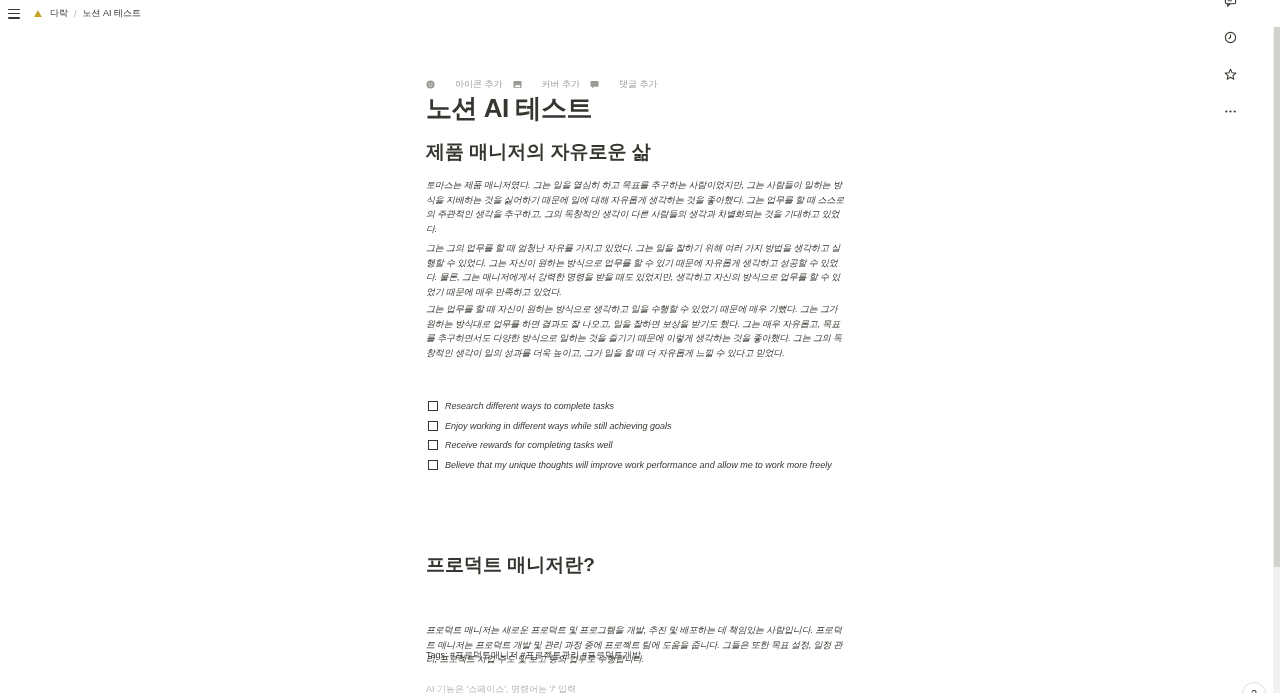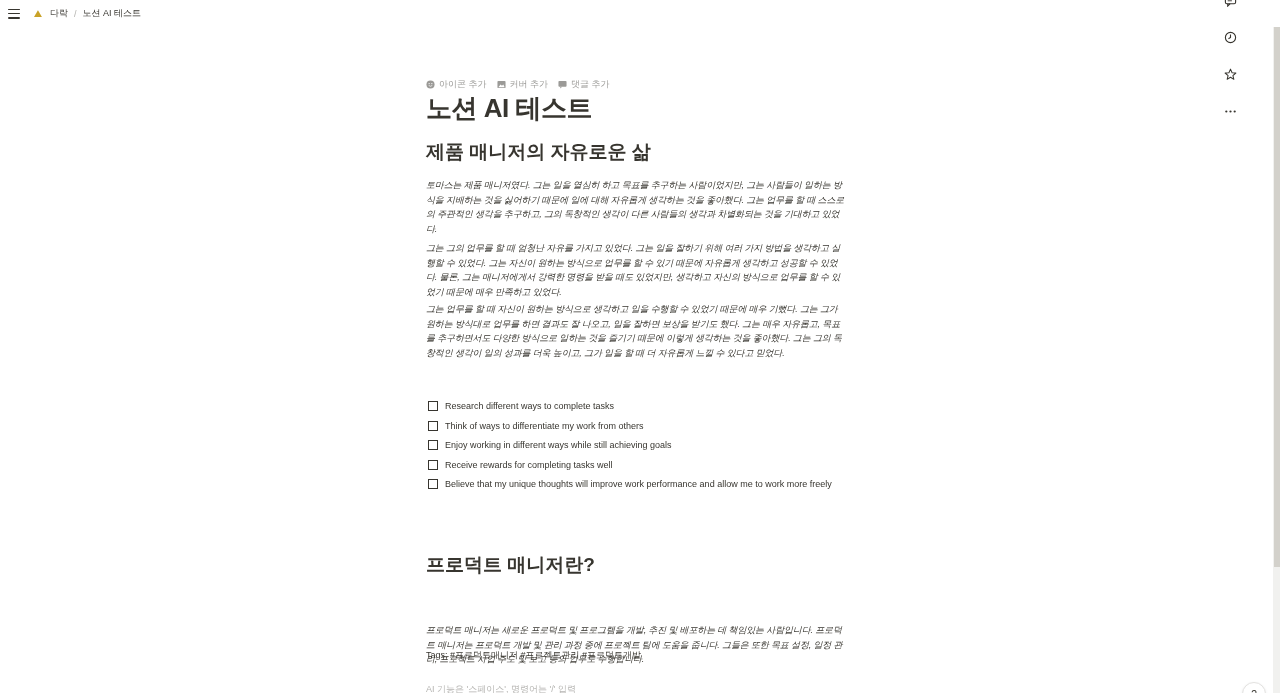--- a/index.html
+++ b/index.html
@@ -17,29 +17,29 @@
     .topbar-right { display: flex; align-items: center; gap: 24px; font-size: 14px; color: #37352f; padding-right: 12px; flex-direction: column; }
     .edit-time { color: #9b9a97; }
     .tb-btn { cursor: pointer; display: flex; align-items: center; justify-content: center; }
     .tb-icon { width: 13px; height: 13px; }
 
     .scrollbar-track { position: absolute; top: 27px; right: 0; width: 7px; height: 666px; background: #f1f1ef; }
     .scrollbar-thumb { position: absolute; top: 27px; right: 0; width: 6px; height: 540px; background: #d3d1cb; }
 
     .page { position: absolute; top: 0; left: 426px; width: 422px; }
     .page-actions { position: absolute; top: 78px; left: 0; display: flex; gap: 10px; font-size: 9px; color: #9b9a97; }
-    .page-action { display: flex; align-items: center; gap: 4px; cursor: pointer; }
+    .page-action { display: flex; align-items: center; gap: 20px; cursor: pointer; }
     .pa-icon { width: 9px; height: 9px; }
 
     .page-title { position: absolute; top: 91px; left: 0; font-size: 26px; font-weight: 700; color: #37352f; letter-spacing: -0.5px; line-height: 34px; white-space: nowrap; }
 
     .h1 { position: absolute; left: 0; font-size: 19px; font-weight: 700; color: #37352f; line-height: 26px; white-space: nowrap; }
     .para { position: absolute; left: 0; width: 422px; font-size: 9px; line-height: 14.5px; color: #37352f; letter-spacing: -0.15px; font-style: italic; }
 
-    .todo-list { position: absolute; top: 399px; left: 0; width: 422px; }
+    .todo-list { position: absolute; top: 399px; left: 0; width: 422px; font-style: italic; }
     .todo { display: flex; align-items: flex-start; margin-bottom: 5px; font-size: 9px; line-height: 14.5px; color: #37352f; }
     .checkbox { width: 10px; height: 10px; border: 1px solid #37352f; margin: 2px 7px 0 2px; flex-shrink: 0; cursor: pointer; background: #fff; }
     .todo-text { flex: 1; }
 
     .tags { position: absolute; top: 649px; left: 0; font-size: 9px; color: #37352f; }
     .placeholder { position: absolute; top: 683px; left: 0; font-size: 9px; color: #b6b5b2; }
 
     .help-btn { position: absolute; left: 1242px; top: 682px; width: 24px; height: 24px; border-radius: 50%; border: 1px solid #e3e2e0; background: #fff; font-size: 10px; display: flex; align-items: center; justify-content: center; box-shadow: 0 1px 3px rgba(0,0,0,0.08); color: #37352f; cursor: pointer; }
   </style>
 </head>
@@ -126,24 +126,20 @@
   <div class="para" style="top:241px;">그는 그의 업무를 할 때 엄청난 자유를 가지고 있었다. 그는 일을 잘하기 위해 여러 가지 방법을 생각하고 실행할 수 있었다. 그는 자신이 원하는 방식으로 업무를 할 수 있기 때문에 자유롭게 생각하고 성공할 수 있었다. 물론, 그는 매니저에게서 강력한 명령을 받을 때도 있었지만, 생각하고 자신의 방식으로 업무를 할 수 있었기 때문에 매우 만족하고 있었다.</div>
   <div class="para" style="top:302px;">그는 업무를 할 때 자신이 원하는 방식으로 생각하고 일을 수행할 수 있었기 때문에 매우 기뻤다. 그는 그가 원하는 방식대로 업무를 하면 결과도 잘 나오고, 일을 잘하면 보상을 받기도 했다. 그는 매우 자유롭고, 목표를 추구하면서도 다양한 방식으로 일하는 것을 즐기기 때문에 이렇게 생각하는 것을 좋아했다. 그는 그의 독창적인 생각이 일의 성과를 더욱 높이고, 그가 일을 할 때 더 자유롭게 느낄 수 있다고 믿었다.</div>
 
   <div class="todo-list">
     <div class="todo">
       <span class="checkbox"></span>
       <span class="todo-text">Research different ways to complete tasks</span>
     </div>
     <div class="todo">
       <span class="checkbox"></span>
-      <span class="todo-text">Think of ways to differentiate my work from others</span>
-    </div>
-    <div class="todo">
-      <span class="checkbox"></span>
       <span class="todo-text">Enjoy working in different ways while still achieving goals</span>
     </div>
     <div class="todo">
       <span class="checkbox"></span>
       <span class="todo-text">Receive rewards for completing tasks well</span>
     </div>
     <div class="todo">
       <span class="checkbox"></span>
       <span class="todo-text">Believe that my unique thoughts will improve work performance and allow me to work more freely</span>
     </div>

